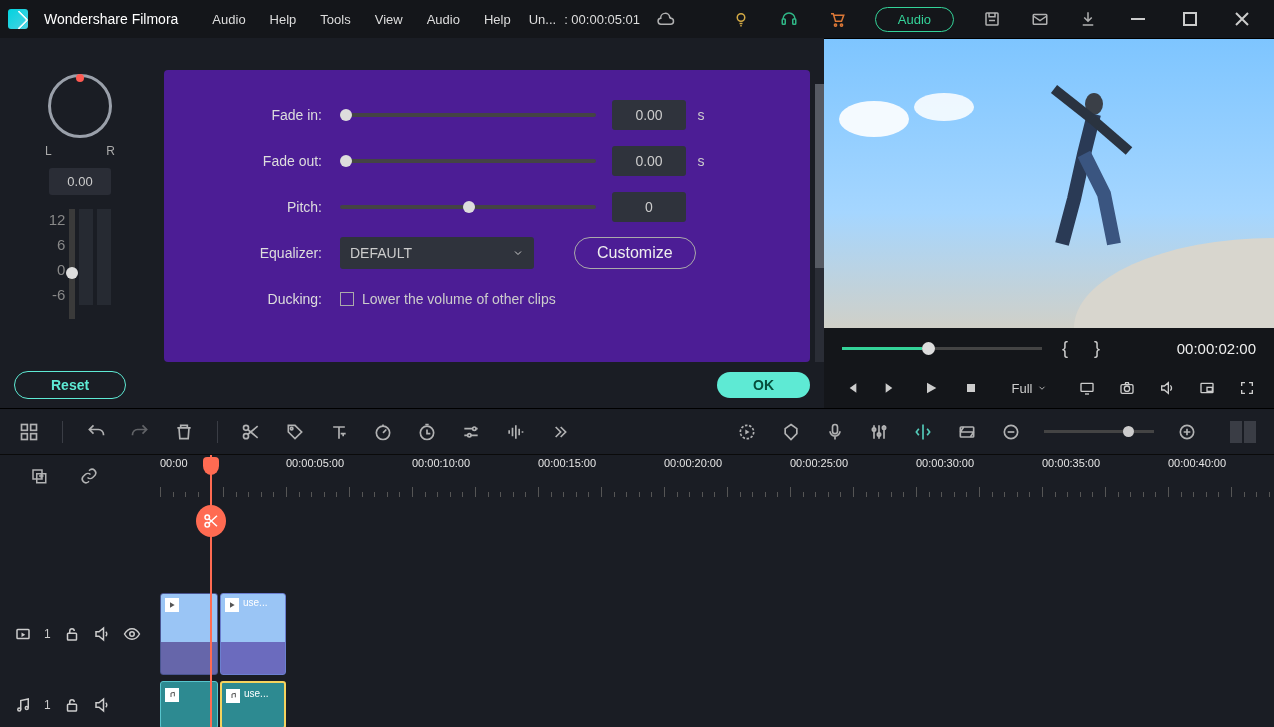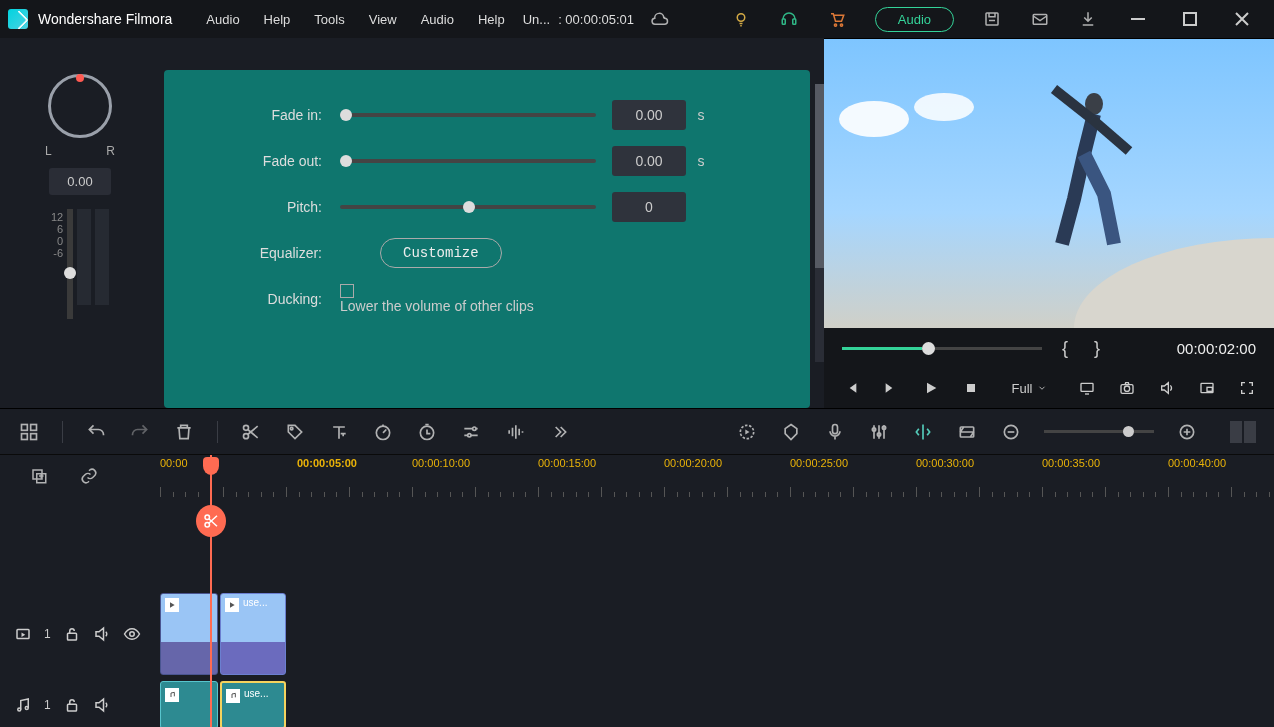--- a/index.html
+++ b/index.html
@@ -2,21 +2,21 @@
 <html><head>
 <meta charset="utf-8">
 <style>
 * { margin:0; padding:0; box-sizing:border-box; font-family:"Segoe UI",Arial,sans-serif; user-select:none; }
 body { width:1274px; height:727px; background:#1a1d24; color:#ccc; font-size:13px; overflow:hidden; position:relative; }
 
 
 .titlebar { height:38px; background:#14161a; display:flex; align-items:center; padding:0 8px; gap:4px; }
 .logo { width:20px; height:20px; background:linear-gradient(135deg,#00d4e0,#4dd0e1); border-radius:3px; margin-right:6px; position:relative; }
 .logo::after { content:""; position:absolute; left:4px; top:4px; width:12px; height:12px; border:2px solid #fff; border-top:none; border-left:none; transform:rotate(-45deg); border-radius:0 0 3px 0; opacity:.9; }
-.app-name { color:#fff; font-size:14px; margin-right:20px; }
+.app-name { color:#fff; font-size:14px; margin-right:20px;margin-left:6px; }
 .menu-item { color:#ddd; padding:4px 10px; cursor:pointer; font-size:13px; }
 .title-info { color:#ddd; margin-left:4px; font-size:13px; }
 .title-spacer { flex:1; }
 .title-icon { width:24px; height:24px; margin:0 10px; display:flex; align-items:center; justify-content:center; cursor:pointer; opacity:.85; }
 .title-icon svg { width:18px; height:18px; }
 .login-btn { border:1.5px solid #34d399; color:#34d399; border-radius:16px; padding:4px 22px; font-size:13px; cursor:pointer; margin:0 12px; }
 .win-btn { width:24px; height:24px; margin:0 12px; display:flex; align-items:center; justify-content:center; cursor:pointer; color:#ccc; }
 
 
 .main-row { display:flex; height:370px; }
@@ -29,33 +29,33 @@
 .tab.active { color:#5eead4; border-bottom:2px solid #5eead4; }
 
 
 .audio-body { flex:1; display:flex; overflow:hidden; }
 .knob-col { width:160px; padding-top:36px; display:flex; flex-direction:column; align-items:center; }
 .knob { width:64px; height:64px; border:3px solid #9aa0aa; border-radius:50%; position:relative; }
 .knob::after { content:""; position:absolute; left:50%; top:-3px; width:8px; height:8px; background:#ff5a52; border-radius:50%; transform:translateX(-50%); }
 .lr-row { width:70px; display:flex; justify-content:space-between; font-size:12px; margin-top:6px; color:#aaa; }
 .knob-val { margin-top:10px; background:#2a2d36; padding:6px 18px; border-radius:3px; font-size:13px; }
 .vu-scale { margin-top:14px; display:flex; gap:4px; align-items:flex-start; }
-.vu-nums { display:flex; flex-direction:column; font-size:11px; color:#888; text-align:right; padding-top:2px;align-items:flex-end; }
+.vu-nums { display:flex; flex-direction:column; gap:8px; font-size:15px; color:#888; text-align:right; padding-top:2px;align-items:flex-end; }
 .vu-track { width:6px; height:110px; background:#3a3a3a; position:relative; }
 .vu-track::before { content:""; position:absolute; left:-3px; top:58px; width:12px; height:12px; background:#ddd; border-radius:50%; }
 .vu-bars { width:14px; height:96px; background:#262a32; }
-.params { flex:1; background:#0f766e; border-radius:4px; margin:32px 14px 0 4px; padding:22px 28px 10px 0; }
+.params { flex:1; background:#4c1d95; border-radius:4px; margin:32px 14px 0 4px; padding:22px 28px 10px 0; }
 .param-row { display:flex; align-items:center; height:46px; }
 .p-label { width:176px; text-align:right; padding-right:18px; color:#ddd; font-size:14px; }
 .p-slider-wrap { flex:1; max-width:256px; height:4px; background:#444; border-radius:2px; position:relative; margin-right:16px; }
 .p-slider-wrap .dot { position:absolute; top:-4px; width:12px; height:12px; background:#ddd; border-radius:50%; }
 .p-val { width:74px; height:30px; background:#2f333c; border-radius:3px; text-align:center; line-height:30px; font-size:14px; }
 .p-unit { width:30px; text-align:center; font-size:14px; color:#ccc; }
 .eq-select { width:194px; height:32px; background:#2f333c; border-radius:3px; display:flex; align-items:center; justify-content:space-between; padding:0 10px; font-size:14px; }
-.customize-btn { margin-left:40px; border:1.5px solid #aaa; color:#eee; border-radius:18px; padding:6px 22px; font-size:14px; cursor:pointer;font-family:Liberation Mono, monospace; }
+.customize-btn { margin-left:40px; border:1.5px solid #aaa; color:#eee; border-radius:18px; padding:6px 22px; font-size:16px; cursor:pointer; }
 .duck-check { width:14px; height:14px; border:1.5px solid #aaa; display:inline-block; margin-right:8px; vertical-align:middle; }
 .duck-label { font-size:14px; color:#ccc; }
 
 .panel-footer { height:46px; display:flex; align-items:center; padding:0 14px; }
 .reset-btn { border:1.5px solid #5eead4; color:#5eead4; border-radius:16px; padding:5px 36px; font-size:14px; font-weight:600; cursor:pointer; }
 .ok-btn { background:#5eead4; color:#064e3b; border-radius:14px; padding:5px 36px; font-size:14px; font-weight:600; cursor:pointer; margin-left:auto; }
 
 
 .scrollbar { width:9px; background:#2a2d36; position:absolute; right:0; top:46px; bottom:46px; }
 .scroll-thumb { background:#565a63; width:100%; height:184px; margin-top:0; }
@@ -85,21 +85,21 @@
 .zoom-slider .dot { position:absolute; right:20px; top:-4px; width:11px; height:11px; background:#ccc; border-radius:50%; }
 .zoom-bars { display:flex; gap:2px; margin-left:10px; }
 .zoom-bars div { width:12px; height:22px; background:#3a3d45; }
 
 
 .timeline-wrap { display:flex; position:relative; background:#1a1d24; border-top:1px solid #0a0a0a; }
 .tl-head { width:160px; background:#1a1d24; }
 .tl-body { flex:1; position:relative; overflow:hidden; }
 .ruler-head { height:42px; display:flex; align-items:center; gap:28px; padding-left:28px; }
 .ruler-head svg { width:18px; height:18px; }
-.ruler { height:42px; position:relative; color:#eab308; }
+.ruler { height:42px; position:relative; color:#e5e5e5; }
 .ruler-tick { position:absolute; top:2px; font-size:11px; }
 .tick-marks { position:absolute; bottom:0; left:0; right:0; height:14px; }
 .tick-marks span { position:absolute; bottom:0; width:1px; background:#555; }
 .space-tracks-head { height:90px; }
 .space-tracks { height:90px; }
 .vtrack-head, .atrack-head { height:94px; display:flex; align-items:center; gap:12px; padding-left:14px; font-size:12px; }
 .tr-ico { width:18px; height:18px; display:flex; align-items:center; justify-content:center; }
 .vtrack { height:94px; position:relative; }
 .clip { position:absolute; top:6px; bottom:6px; border-radius:3px; overflow:hidden; }
 .clip1 { left:0; width:58px; background:linear-gradient(180deg,#9ac5f5 60%,#6666aa 60%); border:1px solid #4a5590; }
@@ -234,30 +234,40 @@
         <div class="param-row">
           <div class="p-label">Pitch:</div>
           <div class="p-slider-wrap">
               <div class="dot" style="left:48%"></div>
             </div>
           <div class="p-val">0</div>
           <div class="p-unit"></div>
         </div>
         <div class="param-row">
           <div class="p-label">Equalizer:</div>
+          <div class="eq-select">
+            <span>DEFAULT</span>
+            <svg width="12" height="12" viewBox="0 0 24 24" stroke="#ccc" stroke-width="2" fill="none">
+                <path d="M6 9l6 6 6-6"></path>
+              </svg>
+          </div>
           <div class="customize-btn">Customize</div>
         </div>
         <div class="param-row">
           <div class="p-label">Ducking:</div>
-          <div style="display:flex;align-items:flex-start;flex-direction:column;">
+          <div style="display:flex;align-items:center;">
             <span class="duck-check"></span>
             <span class="duck-label">Lower the volume of other clips</span>
           </div>
         </div>
       </div>
+    </div>
+    <div class="panel-footer">
+      <div class="reset-btn">Reset</div>
+      <div class="ok-btn">OK</div>
     </div>
     <div class="scrollbar">
         <div class="scroll-thumb"></div>
       </div>
   </div>
 
   <div class="right-panel">
     <div class="preview">
       <svg class="figure" viewBox="0 0 120 170">
         <ellipse cx="70" cy="25" rx="9" ry="11" fill="#3a3f47"></ellipse>
@@ -536,21 +546,21 @@
           <svg viewBox="0 0 24 24" fill="none" stroke="#ccc" stroke-width="2">
             <path d="M4 9v6h4l6 5V4l-6 5H4zM17 9a4 4 0 0 1 0 6"></path>
           </svg>
         </div>
     </div>
   </div>
   <div class="tl-body">
     <div class="ruler">
       <div id="ruler-labels">
           <div class="ruler-tick" style="left: 0px;">00:00</div>
-          <div class="ruler-tick" style="left: 137px; font-weight: bold;">00:00:05:00</div>
+          <div class="ruler-tick" style="left: 126px;">00:00:05:00</div>
           <div class="ruler-tick" style="left: 252px;">00:00:10:00</div>
           <div class="ruler-tick" style="left: 378px;">00:00:15:00</div>
           <div class="ruler-tick" style="left: 504px;">00:00:20:00</div>
           <div class="ruler-tick" style="left: 630px;">00:00:25:00</div>
           <div class="ruler-tick" style="left: 756px;">00:00:30:00</div>
           <div class="ruler-tick" style="left: 882px;">00:00:35:00</div>
           <div class="ruler-tick" style="left: 1008px;">00:00:40:00</div>
         </div>
       <div class="tick-marks" id="tick-marks">
           <span style="left: 0px; height: 10px;"></span>

